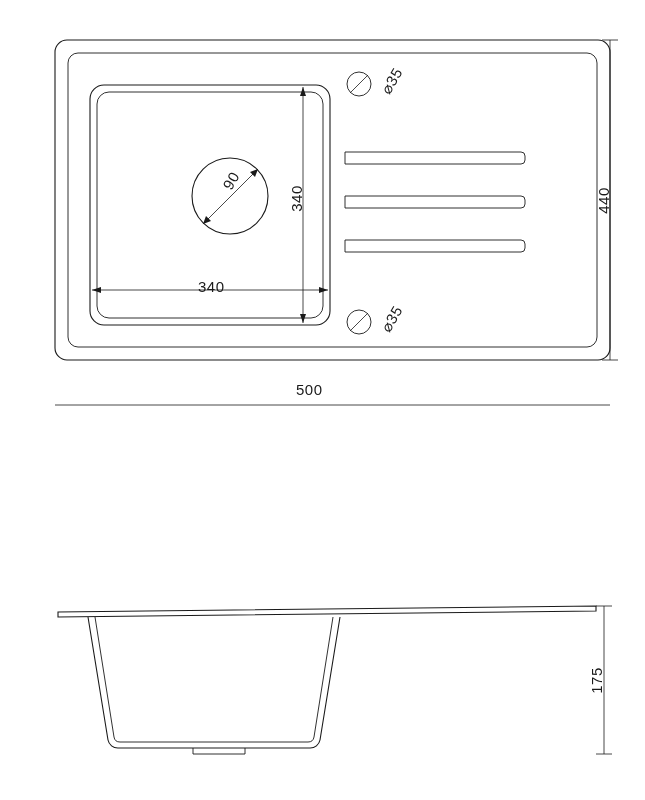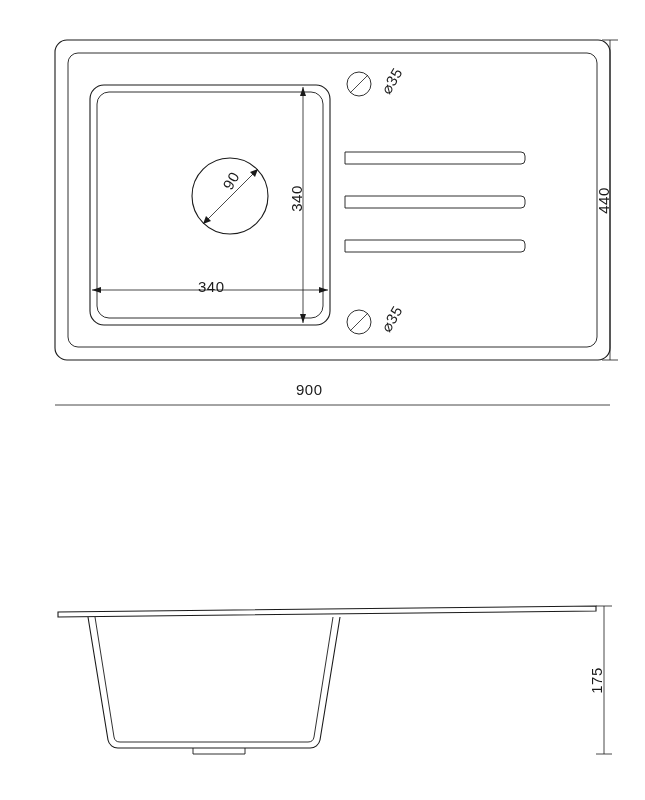--- a/index.html
+++ b/index.html
@@ -114,21 +114,21 @@
 
       <path class="ln-thin" d="M193 748 L193 754 L245 754 L245 748"></path>
 
       <line class="ln-dim" x1="604" y1="606" x2="604" y2="754"></line>
       <line class="ln-dim" x1="596" y1="606" x2="612" y2="606"></line>
       <line class="ln-dim" x1="596" y1="754" x2="612" y2="754"></line>
     </g>
 
   </svg>
 
-  <div class="dim-label" style="left:296px; top:381px;">900</div>
+  <div class="dim-label" style="left:296px; top:381px;">500</div>
 
   <div class="dim-label rot90" style="left:583px; top:192px; width:40px; text-align:center;">440</div>
 
   <div class="dim-label rot90" style="left:576px; top:672px; width:40px; text-align:center;">175</div>
 
   <div class="dim-label" style="left:198px; top:278px;">340</div>
 
   <div class="dim-label rot90" style="left:276px; top:190px; width:40px; text-align:center;">340</div>
 
   <div class="dim-label rot-diag" style="left:213px; top:172px; width:36px; text-align:center;">90</div>

